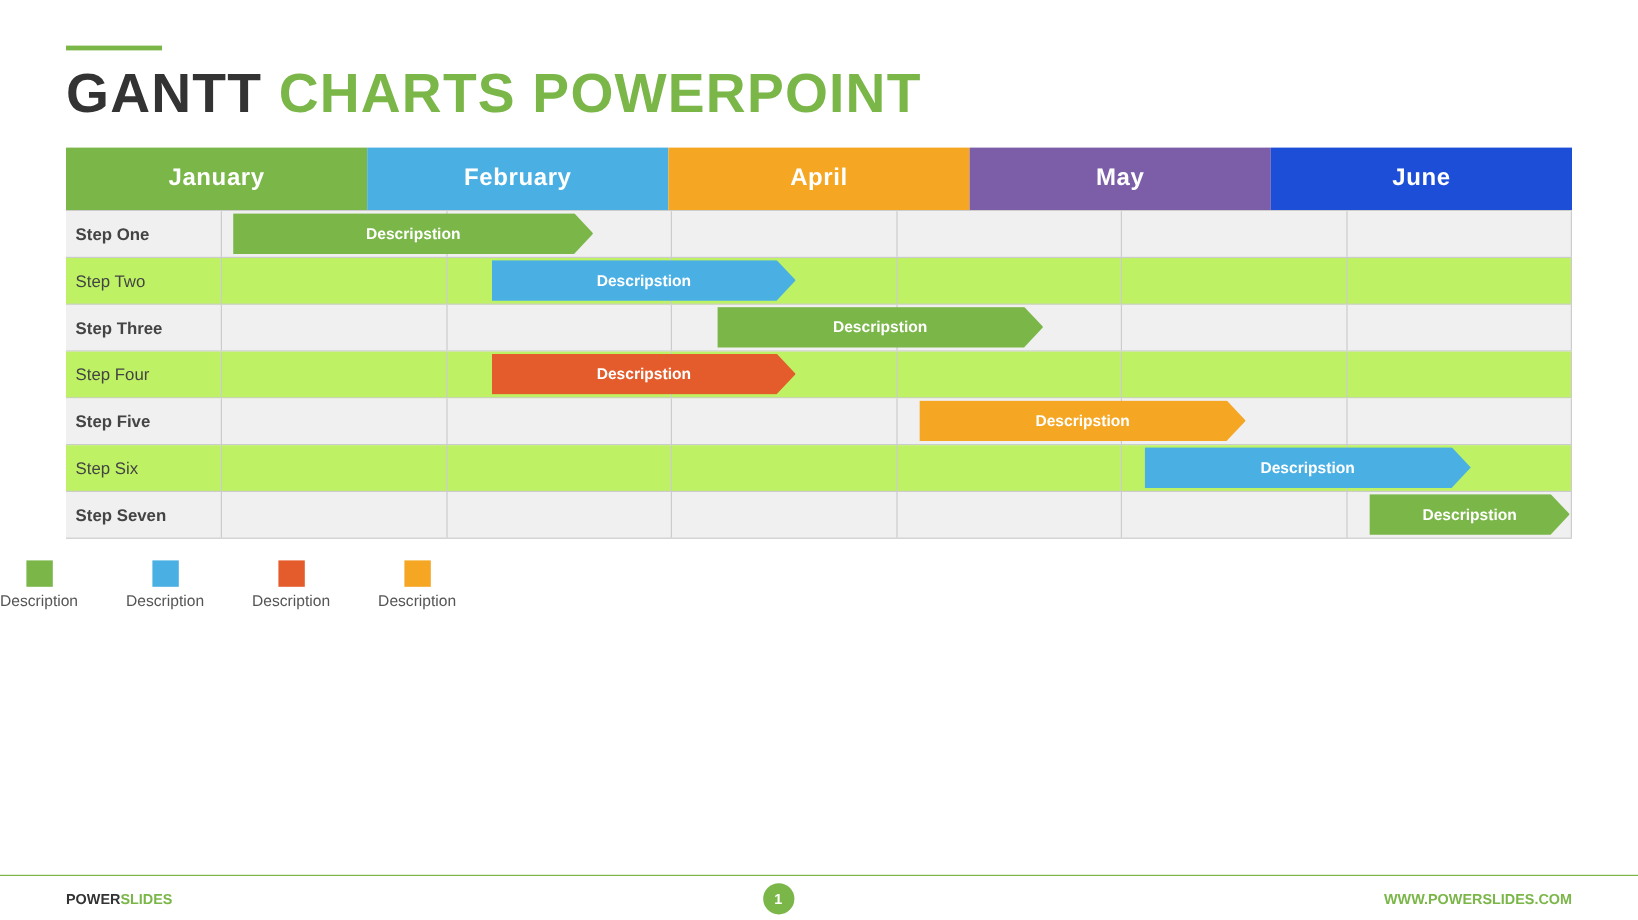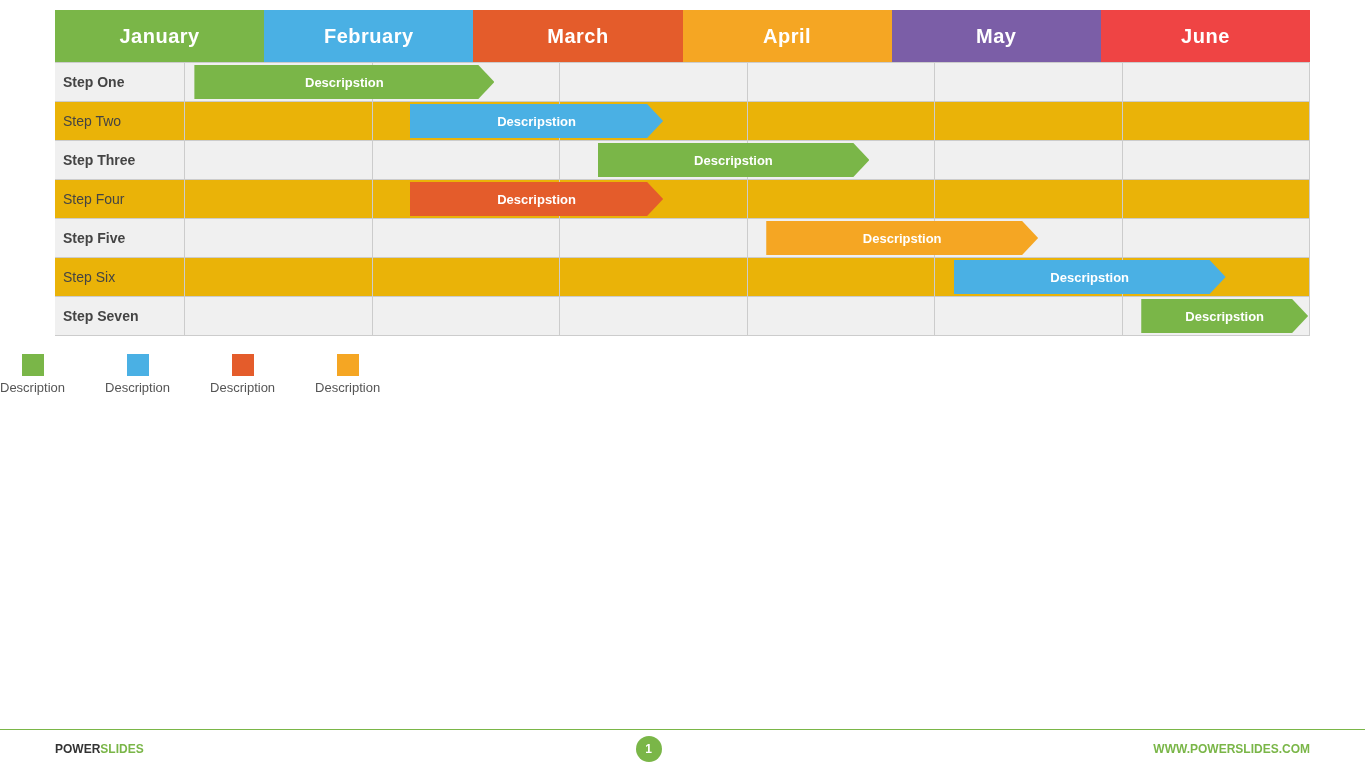--- a/index.html
+++ b/index.html
@@ -62,39 +62,39 @@
       color: #fff;
       font-size: 20px;
       font-weight: 700;
       letter-spacing: 0.5px;
     }
     .month-jan { background: #7ab648; }
     .month-feb { background: #4ab0e4; }
     .month-mar { background: #e45c2b; }
     .month-apr { background: #f5a623; }
     .month-may { background: #7b5ea7; }
-    .month-jun { background: #ef4444; }
+    .month-jun { background: #1d4ed8; }
 
     
     .gantt-table {
       border-top: 1px solid #cccccc;
       margin-top: 0;
     }
 
     .gantt-row {
       display: flex;
       align-items: center;
       border-bottom: 1px solid #cccccc;
       height: 39px;
     }
     .gantt-row.shaded {
       background: #f0f0f0;
     }
     .gantt-row.white {
-      background: #eab308;
+      background: #bef264;
     }
 
     .row-label {
       width: 130px;
       min-width: 130px;
       font-size: 14px;
       color: #444;
       font-weight: 400;
       padding-left: 8px;
       border-right: 1px solid #cccccc;
@@ -196,32 +196,37 @@
       font-size: 12px;
       color: #7ab648;
       font-weight: 600;
     }
   </style>
 </head>
 <body>
 
 <div class="slide">
 
+  <div class="header">
+    <div class="header-line"></div>
+    <div class="header-title">
+      <span class="title-black">GANTT</span>
+      <span class="title-green"> </span>
+      <span class="title-green">CHARTS POWERPOINT</span>
+    </div>
+  </div>
 
   <div class="chart-area">
 
     <div class="month-row">
       <div class="month-cell month-jan">
         <span>January</span>
       </div>
       <div class="month-cell month-feb">
         <span>February</span>
-      </div>
-      <div class="month-cell month-mar">
-        <span>March</span>
       </div>
       <div class="month-cell month-apr">
         <span>April</span>
       </div>
       <div class="month-cell month-may">
         <span>May</span>
       </div>
       <div class="month-cell month-jun">
         <span>June</span>
       </div>

